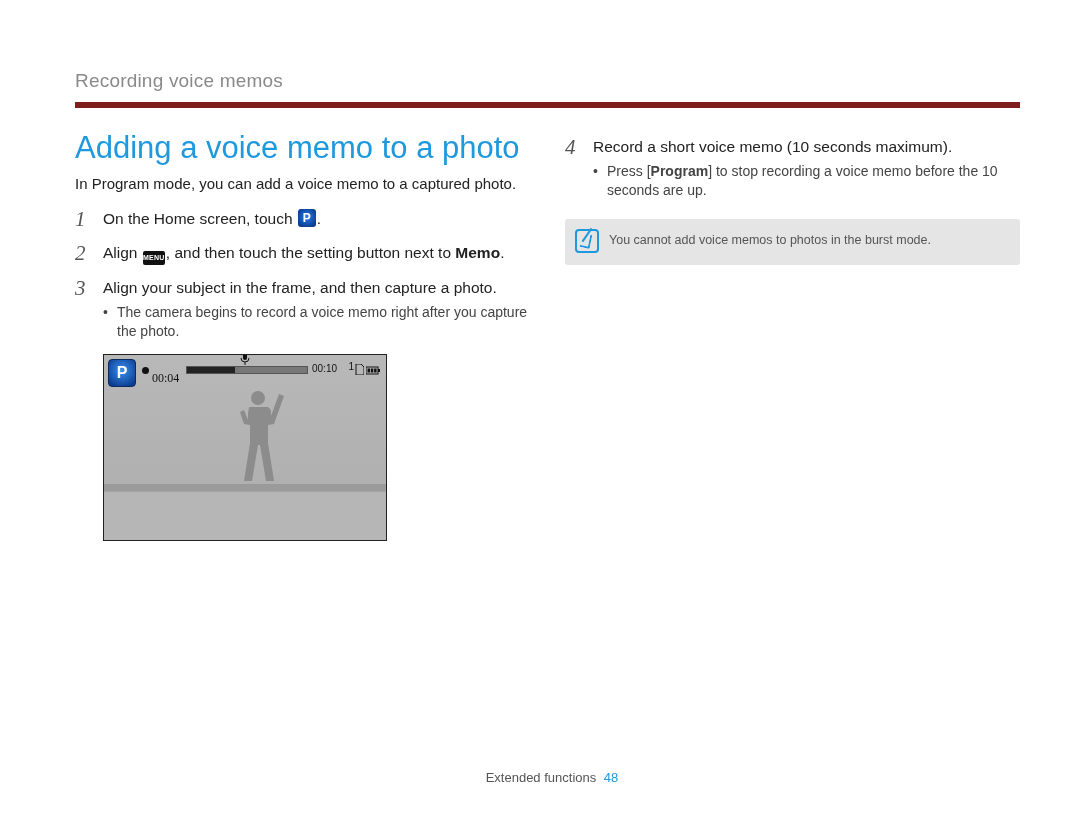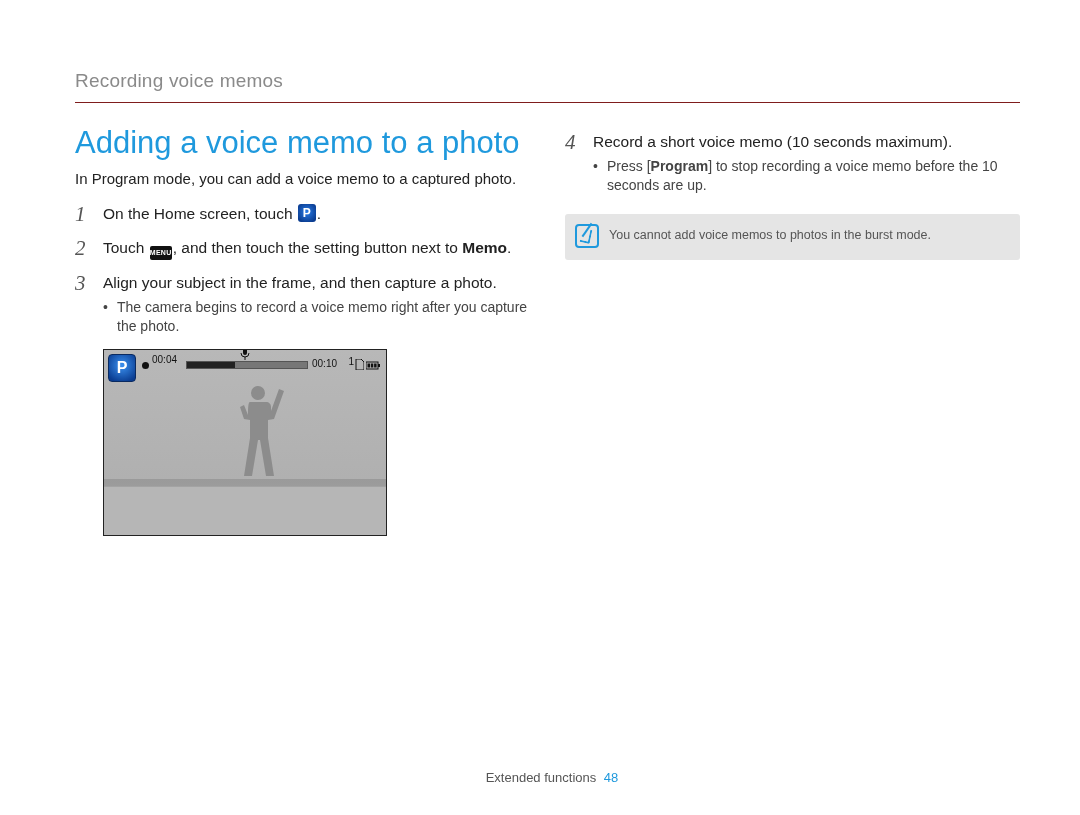--- a/index.html
+++ b/index.html
@@ -16,21 +16,21 @@
     width: 1080px;
     height: 815px;
     box-sizing: border-box;
     padding: 70px 60px 40px 75px;
   }
   .breadcrumb {
     color: #8a8a8a;
     font-size: 19px;
     letter-spacing: 0.2px;
     font-weight: 300;
-    border-bottom: 1px solid #7f1d1d;
+    border-bottom: 6px solid #7f1d1d;
     padding-bottom: 10px;
     margin-bottom: 22px;
     font-stretch: condensed;
   }
   .columns {
     display: flex;
     gap: 35px;
   }
   .col {
     flex: 1;
@@ -155,22 +155,22 @@
     line-height: 26px;
   }
   .cam .rec-dot {
     position: absolute;
     left: 38px; top: 12px;
     width: 7px; height: 7px; border-radius: 50%;
     background: #111;
   }
   .cam .t-elapsed {
     position: absolute;
-    left: 48px; top: 4px;
-    font-size: 10px; color: #111;
+    left: 48px; top: 16px;
+    font-size: 12px; color: #111; font-family: Liberation Serif, serif;
   }
   .cam .progress {
     position: absolute;
     left: 82px; top: 11px;
     width: 120px; height: 6px;
     background: #777;
     border: 1px solid #555;
   }
   .cam .progress .fill {
     width: 40%; height: 100%;
@@ -284,21 +284,21 @@
 
       <ol class="steps">
 
         <li>
           <span class="num">1</span>
           <span>On the Home screen, touch </span><span class="icon-p"></span><span>.</span>
         </li>
 
         <li>
           <span class="num">2</span>
-          <span>Touch </span><span class="icon-menu">MENU</span><span>, and then touch the setting button next to </span><span class="bold">Memo</span><span>.</span>
+          <span>Align </span><span class="icon-menu">MENU</span><span>, and then touch the setting button next to </span><span class="bold">Memo</span><span>.</span>
         </li>
 
         <li>
           <span class="num">3</span>
           <span>Align your subject in the frame, and then capture a photo.</span>
           <ul class="sub">
             <li>The camera begins to record a voice memo right after you capture the photo.</li>
           </ul>
         </li>
 

